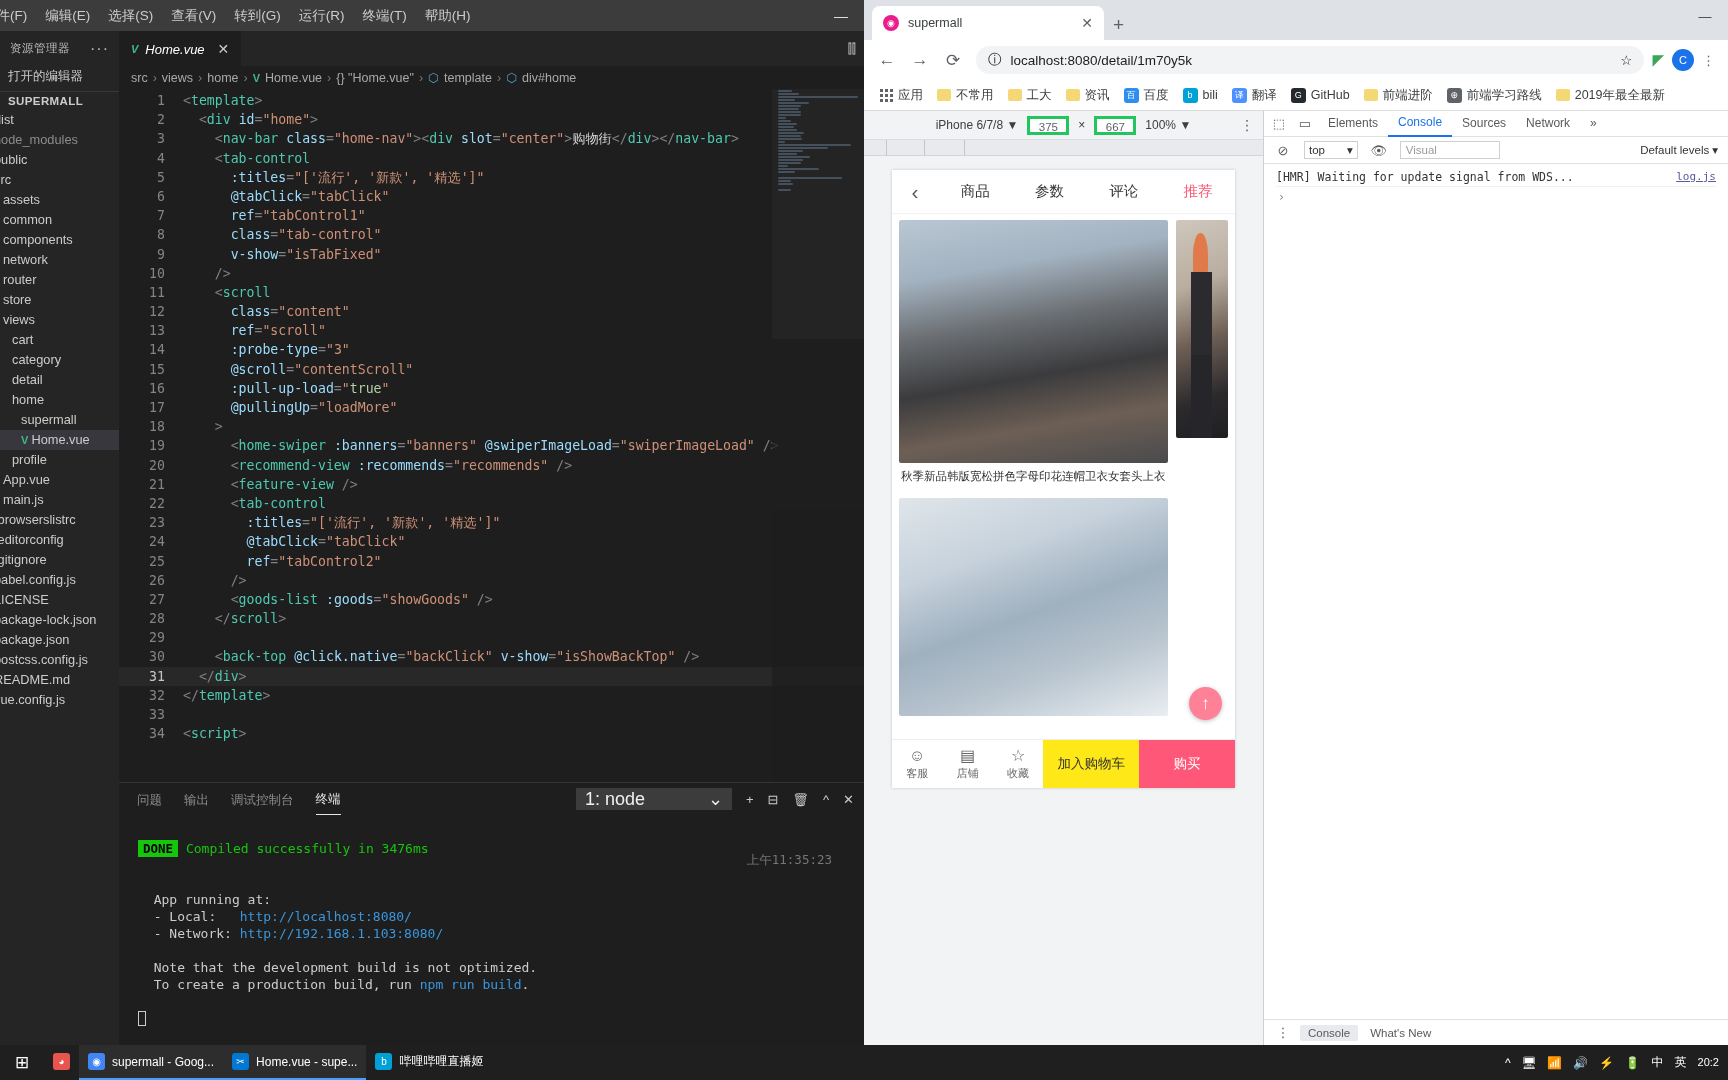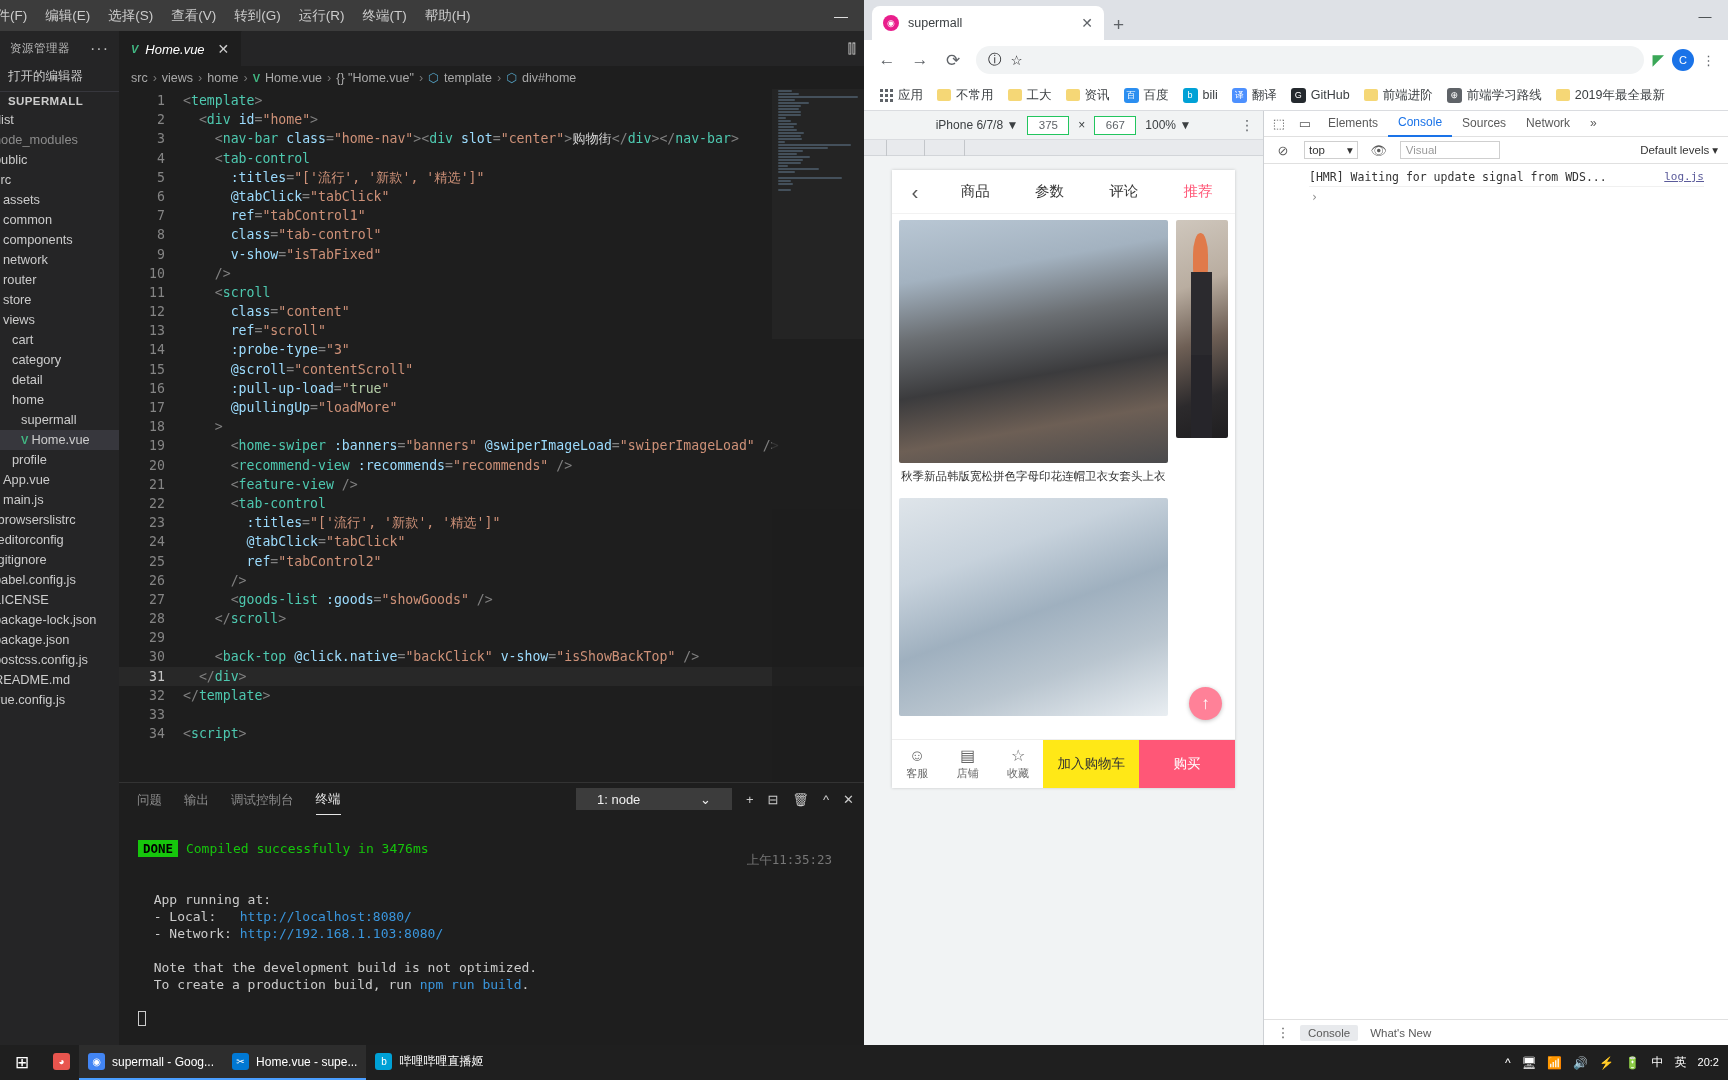--- a/index.html
+++ b/index.html
@@ -101,22 +101,22 @@
 
   .panel {
     height: 272px; background: #1e1e1e; border-top: 1px solid #333;
     display: flex; flex-direction: column;
   }
   .panel-head { height: 35px; display: flex; align-items: center; padding: 0 18px; position: relative; }
   .panel-tab { font-size: 12.5px; color: #8c8c8c; margin-right: 22px; padding: 8px 0 6px; white-space: nowrap; }
   .panel-tab.active { color: #e7e7e7; border-bottom: 1px solid #e7e7e7; }
   .panel-actions { position: absolute; right: 10px; display: flex; align-items: center; gap: 14px; color: #ccc; }
   .term-select {
-    width: 156px; height: 22px; background: #3c3c3c; color: #f0f0f0; font-size: 13px;
-    display: flex; align-items: center; justify-content: space-between; padding: 0 20px;
+    width: 156px; height: 22px; background: #3c3c3c; color: #f0f0f0; font-size: 18px;
+    display: flex; align-items: center; justify-content: space-between; padding: 0 8px;
     border: 1px solid #3c3c3c;
   }
   .term-body {
     flex: 1; font-family: "DejaVu Sans Mono", monospace; font-size: 13px; line-height: 17px;
     color: #cccccc; padding: 8px 0 0 19px; position: relative; white-space: pre;
   }
   .done-badge {
     display: inline-block; background: #16c60c; color: #000; font-weight: bold;
     padding: 0 5px; font-family: "DejaVu Sans Mono", monospace; font-size: 12.5px;
   }
@@ -169,21 +169,21 @@
   .bm-ico { width: 15px; height: 15px; border-radius: 3px; flex:none; display:flex;align-items:center;justify-content:center;font-size:9px;color:#fff; }
 
   .ch-content { display: flex; height: calc(1045px - 40px - 40px - 31px); background: #f1f3f4; }
 
   
   .dev-pane { width: 400px; background: #f1f3f4; display: flex; flex-direction: column; border-right: 1px solid #cdd0d4; }
   .dev-toolbar {
     height: 29px; background: #f1f3f4; display: flex; align-items: center; justify-content: center;
     gap: 9px; font-size: 12px; color: #3c4043; position: relative; border-bottom: 1px solid #dadce0;
   }
-  .dev-dim { width: 42px; height: 19px; background: #fff; border: 1px solid #22c55e; text-align: center; line-height: 17px; font-size: 11.5px; color: #5f6368; }
+  .dev-dim { width: 42px; height: 19px; background: #fff; border: 3px solid #22c55e; text-align: center; line-height: 17px; font-size: 11.5px; color: #5f6368; }
   .dev-more { position: absolute; right: 8px; font-size: 14px; color: #5f6368; letter-spacing:1px; }
   .dev-ruler { height: 16px; background: #e8eaed; border-bottom: 1px solid #d2d5d9; position: relative; }
   .dev-ruler i { position: absolute; top: 0; width: 1px; height: 16px; background: #c3c6ca; }
   .dev-viewport-wrap { flex: 1; display: flex; justify-content: center; padding-top: 14px; background: #f1f3f4; }
 
   .phone {
     width: 343px; height: 618px; background: #fff; position: relative; overflow: hidden;
     box-shadow: 0 0 3px rgba(0,0,0,.18);
   }
   .ph-nav { height: 44px; display: flex; align-items: center; border-bottom: 1px solid #f2f2f2; }
@@ -220,21 +220,21 @@
   .dt-ico { width: 26px; display:flex;align-items:center;justify-content:center; color:#5a5a5a; font-size:13px;}
   .dt-tab { padding: 0 10px; line-height: 25px; white-space: nowrap; }
   .dt-tab.active { color: #1a73e8; border-bottom: 2px solid #1a73e8; }
   .dt-sub {
     height: 27px; display: flex; align-items: center; gap: 8px; padding: 0 6px;
     border-bottom: 1px solid #e0e0e0; font-size: 11.5px; color: #5a5a5a;
   }
   .dt-ctxsel { display:flex; align-items:center; gap: 22px; border: 1px solid #cfcfcf; padding: 1px 4px; font-size: 11.5px; color:#333; }
   .dt-filter { border: 1px solid #cfcfcf; width: 100px; padding: 2px 5px; color: #9a9a9a; font-size: 11.5px; }
   .dt-levels { margin-left: auto; display: flex; align-items: center; gap: 3px; color: #333; font-size: 11.5px; padding-right: 4px; }
-  .dt-console { flex: 1; font-family: "DejaVu Sans Mono", monospace; font-size: 11.5px; color: #333; padding: 4px 24px; position: relative; margin-left: 21px; }
+  .dt-console { flex: 1; font-family: "DejaVu Sans Mono", monospace; font-size: 11.5px; color: #333; padding: 4px 12px; position: relative; }
   .dt-msg { display: flex; justify-content: space-between; padding: 2px 0; border-bottom: 1px solid #f0f0f0; }
   .dt-prompt { color: #888; padding: 3px 0 0 2px; }
   .dt-link { color: #5a5a9a; text-decoration: underline; font-size: 11px; }
   .dt-footer { height: 26px; border-top: 1px solid #e0e0e0; display: flex; align-items: center; gap: 4px; padding: 0 6px; font-size: 11.5px; color: #5a5a5a; }
   .dt-f-tab { padding: 2px 8px; }
   .dt-f-tab.active { background: #e8eaed; border-radius: 2px; }
 
   
   #taskbar {
     position: absolute; left: 0; bottom: 0; width: 1728px; height: 35px;
@@ -459,20 +459,21 @@
       <div>—</div>
     </div>
   </div>
 
   <div class="ch-toolbar">
     <div class="nav-btn">←</div>
     <div class="nav-btn">→</div>
     <div class="nav-btn">⟳</div>
     <div class="omnibox">
       <span>ⓘ</span>
+      <span style="flex:1">localhost:8080/detail/1m70y5k</span>
       <span>☆</span>
     </div>
     <div class="ch-tb-icons">
       <span style="color:#3aa757;font-size:15px;">◤</span>
       <span class="ch-avatar">C</span>
       <span style="color:#5f6368;letter-spacing:1px;">⋮</span>
     </div>
   </div>
 
   <div class="ch-bookmarks" id="bookmarks-bar">

